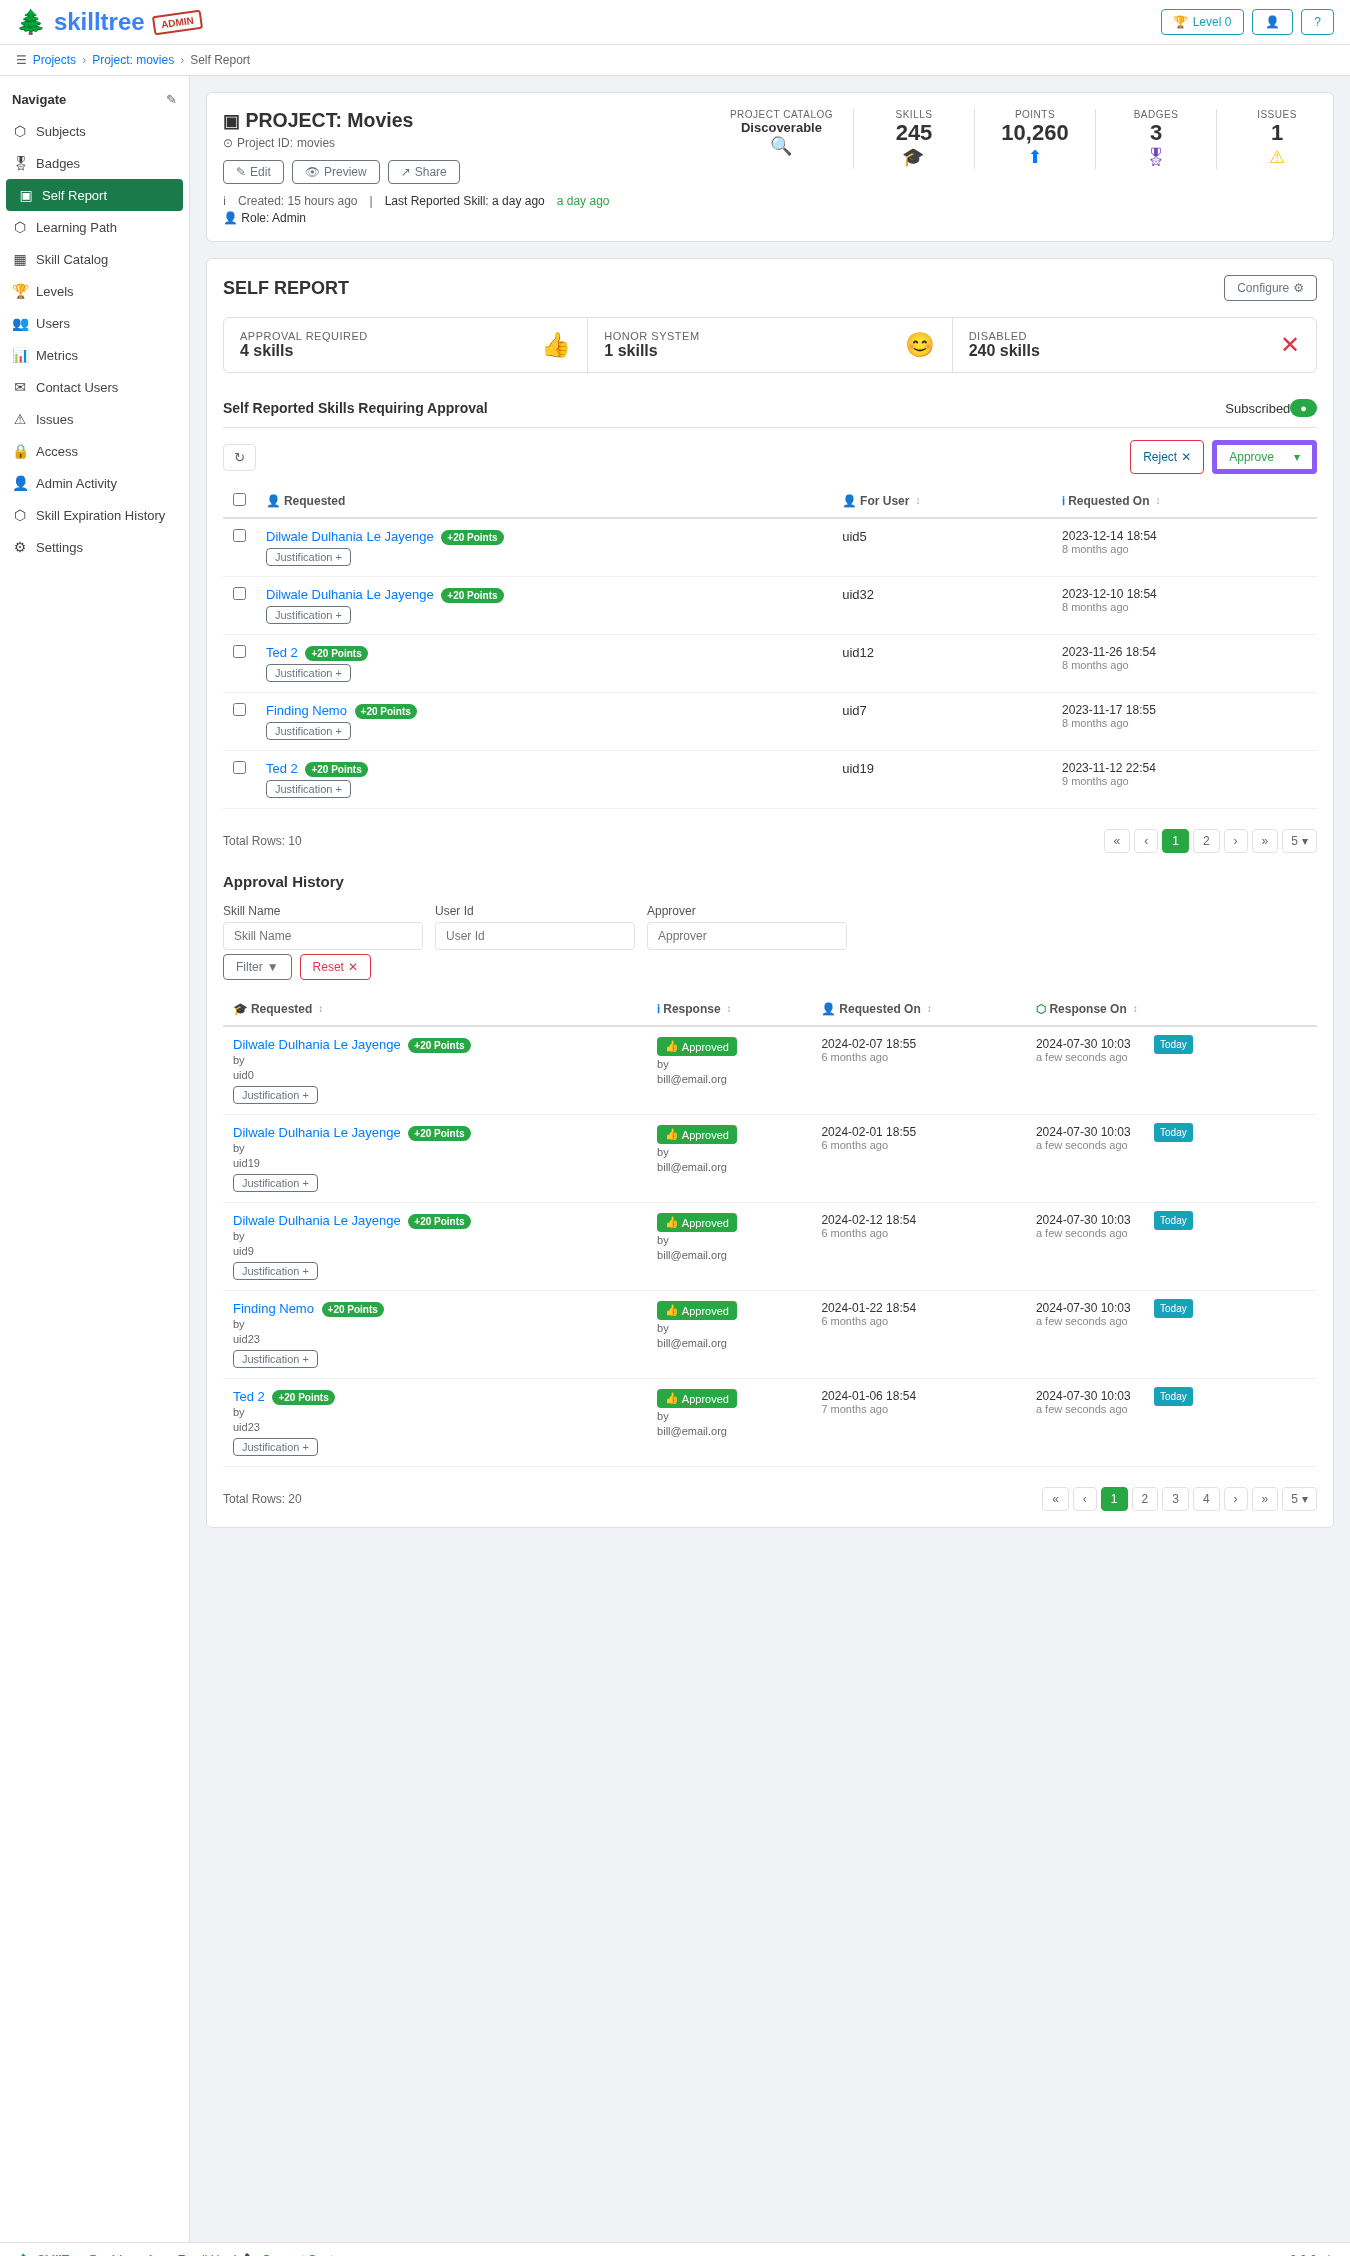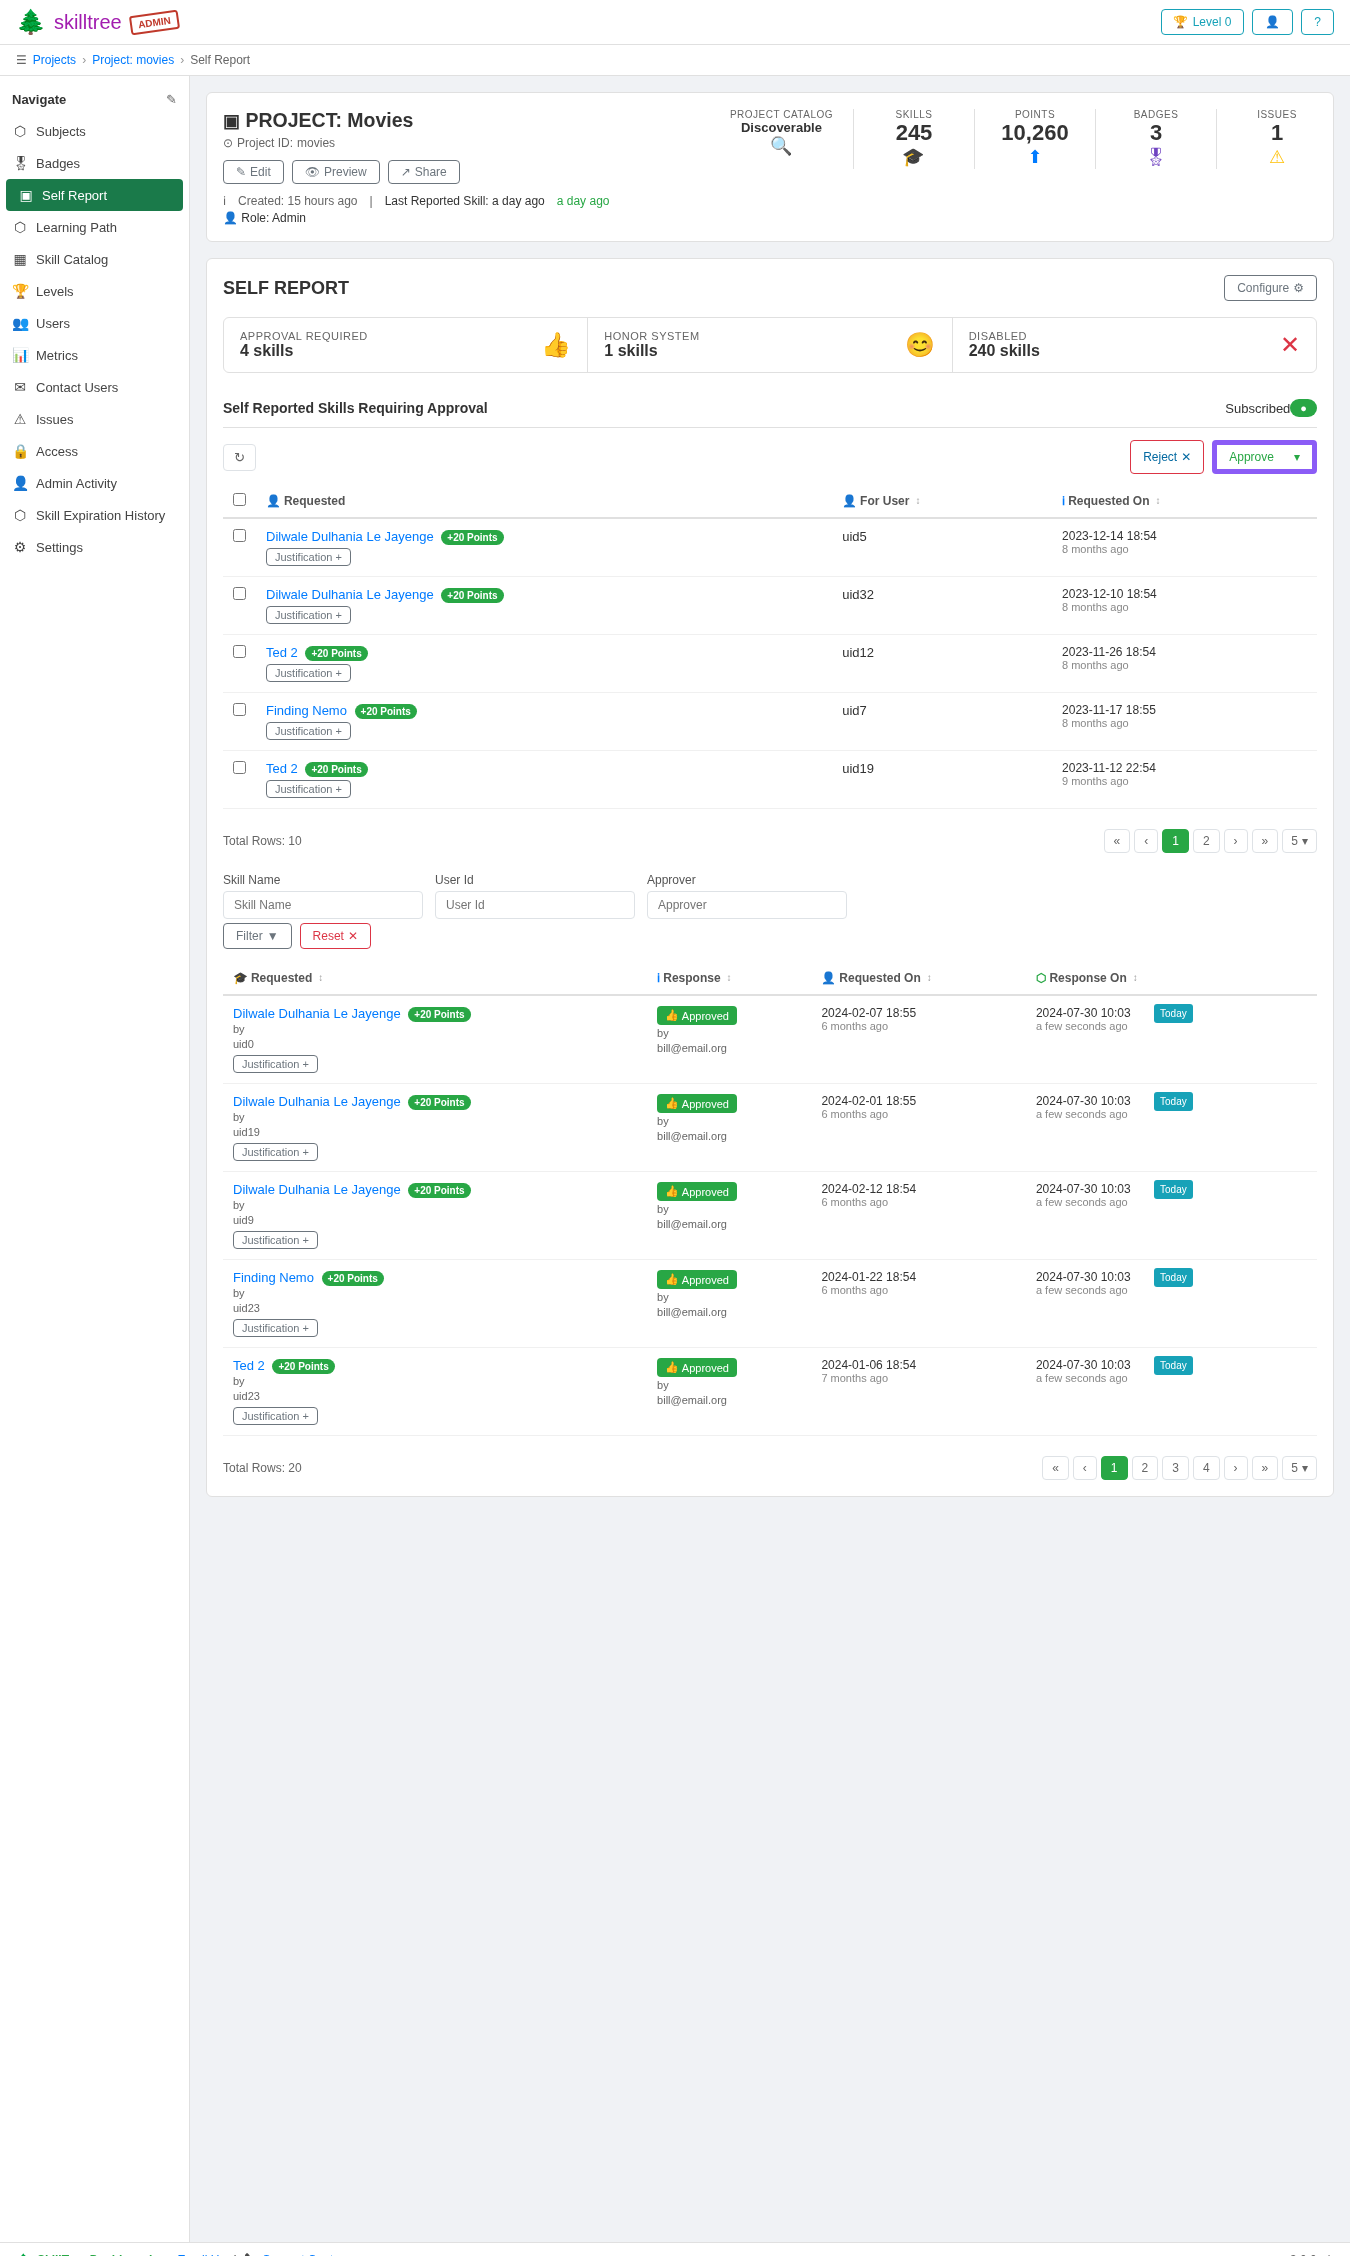--- a/index.html
+++ b/index.html
@@ -2,21 +2,21 @@
 <html><head>
   <meta charset="utf-8">
   <style>
     * { box-sizing: border-box; margin: 0; padding: 0; }
     body { font-family: -apple-system, BlinkMacSystemFont, 'Segoe UI', sans-serif; font-size: 13px; background: #f0f2f5; color: #333; }
     
     
     .header { background: white; border-bottom: 1px solid #e0e0e0; padding: 8px 16px; display: flex; align-items: center; justify-content: space-between; }
     .logo-area { display: flex; align-items: center; gap: 8px; }
     .logo-icon { color: #2ecc71; font-size: 24px; }
-    .logo-text { font-size: 20px; font-weight: normal; color: #a21caf; }
+    .logo-text { font-size: 24px; font-weight: bold; color: #3b82f6; }
     .admin-badge { background: white; border: 2px solid #c0392b; color: #c0392b; font-size: 10px; font-weight: bold; padding: 2px 6px; border-radius: 3px; transform: rotate(-8deg); display: inline-block; }
     .header-btns { display: flex; gap: 8px; }
     .header-btn { border: 1px solid #17a2b8; color: #17a2b8; background: white; padding: 5px 12px; border-radius: 4px; cursor: pointer; font-size: 12px; display: flex; align-items: center; gap: 4px; }
 
     
     .breadcrumb { background: white; padding: 8px 16px; border-bottom: 1px solid #e0e0e0; font-size: 12px; color: #666; display: flex; align-items: center; gap: 6px; }
     .breadcrumb a { color: #007bff; text-decoration: none; }
     .breadcrumb-sep { color: #999; }
 
     
@@ -497,20 +497,21 @@
           <button class="page-btn">2</button>
           <button class="page-btn">›</button>
           <button class="page-btn">»</button>
           <div class="per-page-select">
             5 <span>▾</span>
           </div>
         </div>
       </div>
 
       <div class="history-section">
+        <div class="history-title">Approval History</div>
 
         <div class="filter-labels">
           <div class="filter-label-item">
             <span class="filter-label-text">Skill Name</span>
             <input type="text" class="filter-input" placeholder="Skill Name" style="">
           </div>
           <div class="filter-label-item">
             <span class="filter-label-text">User Id</span>
             <input type="text" class="filter-input" placeholder="User Id" style="">
           </div>

